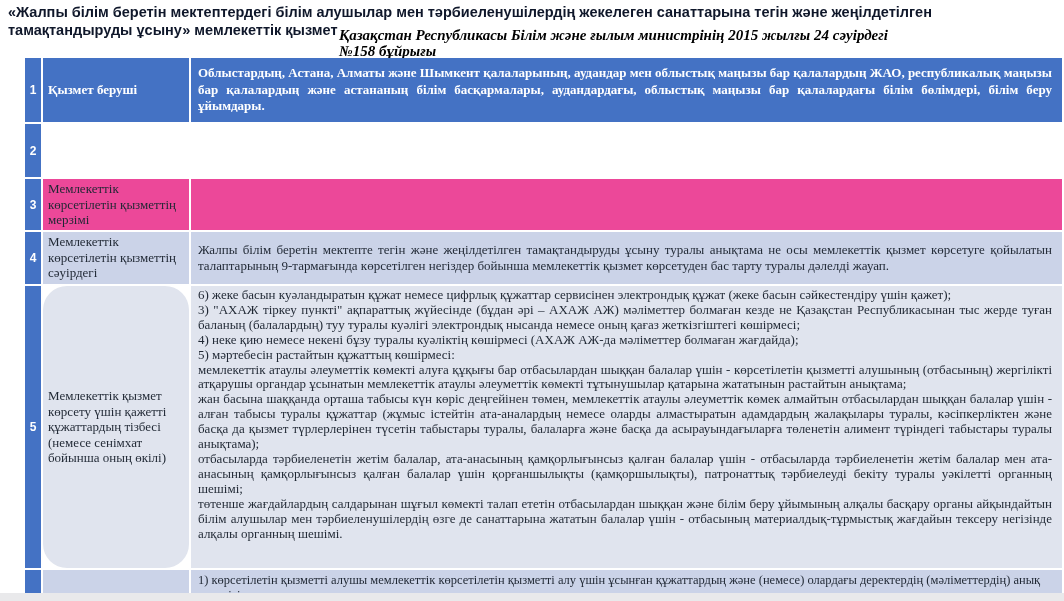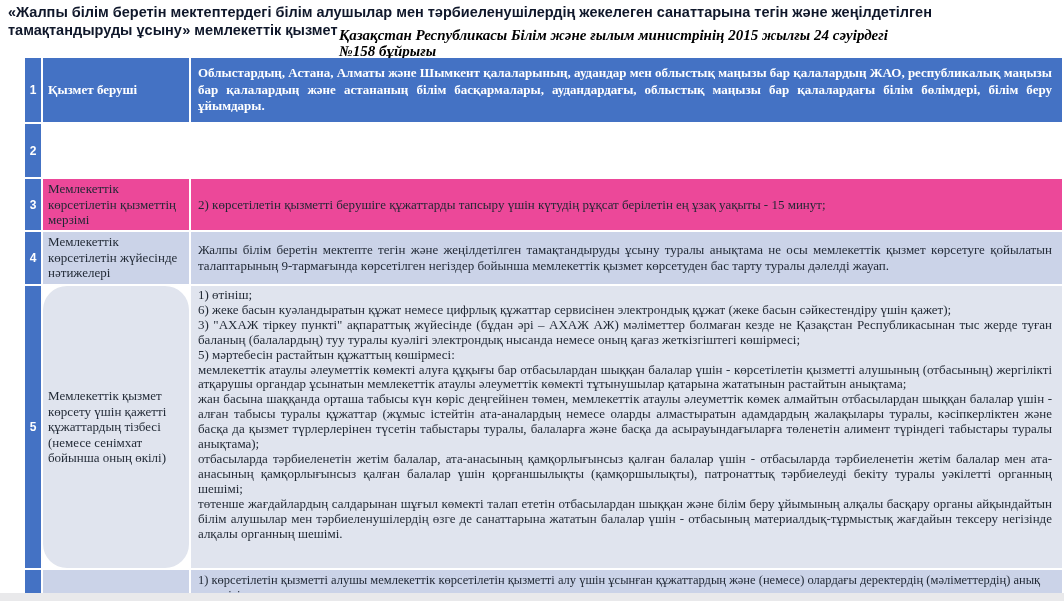--- a/index.html
+++ b/index.html
@@ -95,39 +95,38 @@
   </div>
 
   <div class="row r2">
     <div class="cell num">2</div>
   </div>
 
   <div class="row r3">
     <div class="cell num">3</div>
     <div class="cell label">Мемлекеттік көрсетілетін қызметтің мерзімі</div>
     <div class="cell content v-center">
-      <p>2) көрсетілетін қызметті берушіге құжаттарды тапсыру үшін күтудің рұқсат берілетін ең ұзақ уақыты - 15 минут;</p>
     </div>
   </div>
 
   <div class="row r4">
     <div class="cell num">4</div>
-    <div class="cell label">Мемлекеттік көрсетілетін жүйесінде нәтижелері</div>
+    <div class="cell label">Мемлекеттік көрсетілетін қызметтің сәуірдегі</div>
     <div class="cell content v-center justify">
       <p>Жалпы білім беретін мектепте тегін және жеңілдетілген тамақтандыруды ұсыну туралы анықтама не осы мемлекеттік қызмет көрсетуге қойылатын талаптарының 9-тармағында көрсетілген негіздер бойынша мемлекеттік қызмет көрсетуден бас тарту туралы дәлелді жауап.</p>
     </div>
   </div>
 
   <div class="row r5">
     <div class="cell num">5</div>
     <div class="cell label">Мемлекеттік қызмет көрсету үшін қажетті құжаттардың тізбесі (немесе сенімхат бойынша оның өкілі)</div>
     <div class="cell content justify">
-      <p>1) өтініш;</p>
       <p>6) жеке басын куәландыратын құжат немесе цифрлық құжаттар сервисінен электрондық құжат (жеке басын сәйкестендіру үшін қажет);</p>
       <p>3) "АХАЖ тіркеу пункті" ақпараттық жүйесінде (бұдан әрі – АХАЖ АЖ) мәліметтер болмаған кезде не Қазақстан Республикасынан тыс жерде туған баланың (балалардың) туу туралы куәлігі электрондық нысанда немесе оның қағаз жеткізгіштегі көшірмесі;</p>
+      <p>4) неке қию немесе некені бұзу туралы куәліктің көшірмесі (АХАЖ АЖ-да мәліметтер болмаған жағдайда);</p>
       <p>5) мәртебесін растайтын құжаттың көшірмесі:</p>
       <p>мемлекеттік атаулы әлеуметтік көмекті алуға құқығы бар отбасылардан шыққан балалар үшін - көрсетілетін қызметті алушының (отбасының) жергілікті атқарушы органдар ұсынатын мемлекеттік атаулы әлеуметтік көмекті тұтынушылар қатарына жататынын растайтын анықтама;</p>
       <p>жан басына шаққанда орташа табысы күн көріс деңгейінен төмен, мемлекеттік атаулы әлеуметтік көмек алмайтын отбасылардан шыққан балалар үшін - алған табысы туралы құжаттар (жұмыс істейтін ата-аналардың немесе оларды алмастыратын адамдардың жалақылары туралы, кәсіпкерліктен және басқа да қызмет түрлерлерінен түсетін табыстары туралы, балаларға және басқа да асырауындағыларға төленетін алимент түріндегі табыстары туралы анықтама);</p>
       <p>отбасыларда тәрбиеленетін жетім балалар, ата-анасының қамқорлығынсыз қалған балалар үшін - отбасыларда тәрбиеленетін жетім балалар мен ата-анасының қамқорлығынсыз қалған балалар үшін қорғаншылықты (қамқоршылықты), патронаттық тәрбиелеуді бекіту туралы уәкілетті органның шешімі;</p>
       <p>төтенше жағдайлардың салдарынан шұғыл көмекті талап ететін отбасылардан шыққан және білім беру ұйымының алқалы басқару органы айқындайтын білім алушылар мен тәрбиеленушілердің өзге де санаттарына жататын балалар үшін - отбасының материалдық-тұрмыстық жағдайын тексеру негізінде алқалы органның шешімі.</p>
     </div>
   </div>
 
   <div class="row r6">
     <div class="cell num"></div>

